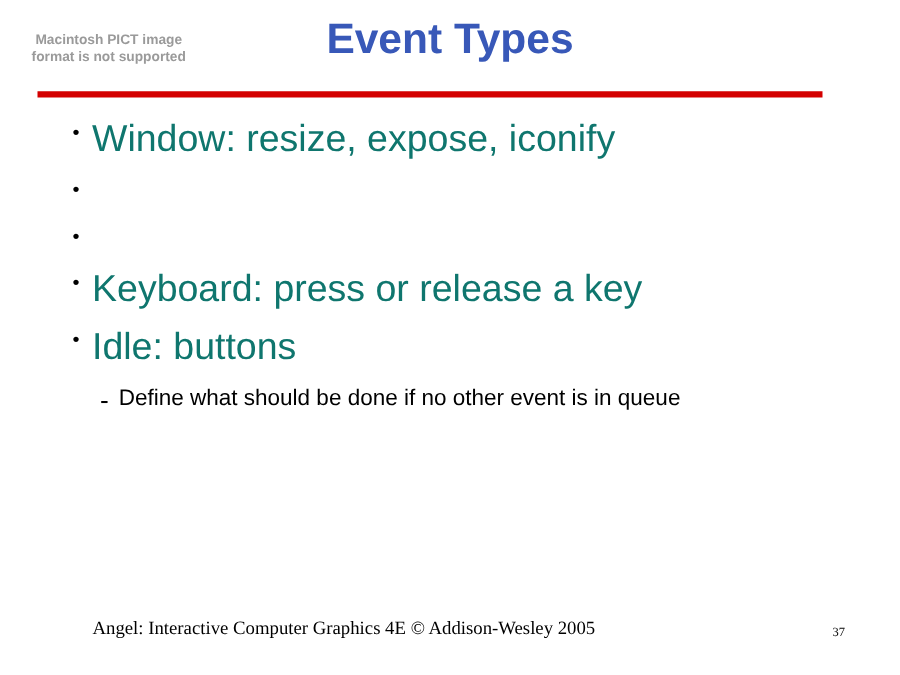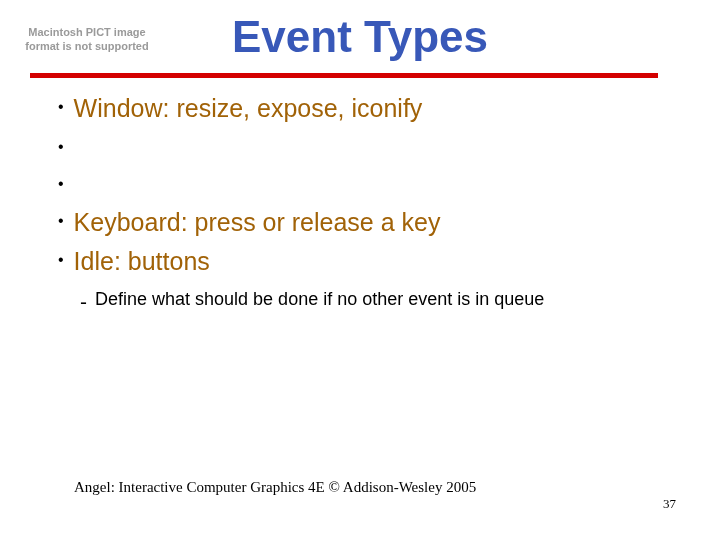--- a/index.html
+++ b/index.html
@@ -27,21 +27,21 @@
       justify-content: center;
     }
     .title {
       position: absolute;
       top: 12px;
       left: 0;
       width: 100%;
       text-align: center;
       font-family: "Trebuchet MS", Arial, sans-serif;
       font-weight: bold;
-      font-size: 44px;
+      font-size: 34px;
       color: #3858b8;
     }
     .red-rule {
       position: absolute;
       top: 73px;
       left: 30px;
       width: 628px;
       height: 5px;
       background: #d40000;
     }
@@ -57,54 +57,54 @@
       align-items: flex-start;
       margin-bottom: 7px;
     }
     .bullet-dot {
       font-size: 16px;
       line-height: 30px;
       margin-right: 10px;
       color: #000;
     }
     .bullet-text {
-      font-size: 25px;
+      font-size: 30px;
       line-height: 1.3;
-      color: #a16207;
+      color: #0f766e;
     }
     .sub-row {
       display: flex;
       align-items: flex-start;
       margin-top: 10px;
       margin-left: 22px;
       width: 560px;
     }
     .sub-dash {
       font-size: 21px;
       line-height: 1.3;
       margin-right: 8px;
     }
     .sub-text {
       font-size: 18px;
       line-height: 1.3;
     }
     .footer-left {
       position: absolute;
-      bottom: 44px;
+      bottom: 28px;
       left: 74px;
       font-family: "Times New Roman", Times, serif;
       font-size: 15px;
       color: #000;
     }
     .footer-right {
       position: absolute;
       bottom: 28px;
       right: 44px;
       font-family: "Times New Roman", Times, serif;
-      font-size: 13px;
+      font-size: 10px;
       color: #000;
     }
   </style>
 </head>
 <body>
 
 <div class="image-placeholder">Macintosh PICT image format is not supported</div>
 
 <div class="title">Event Types</div>
 

